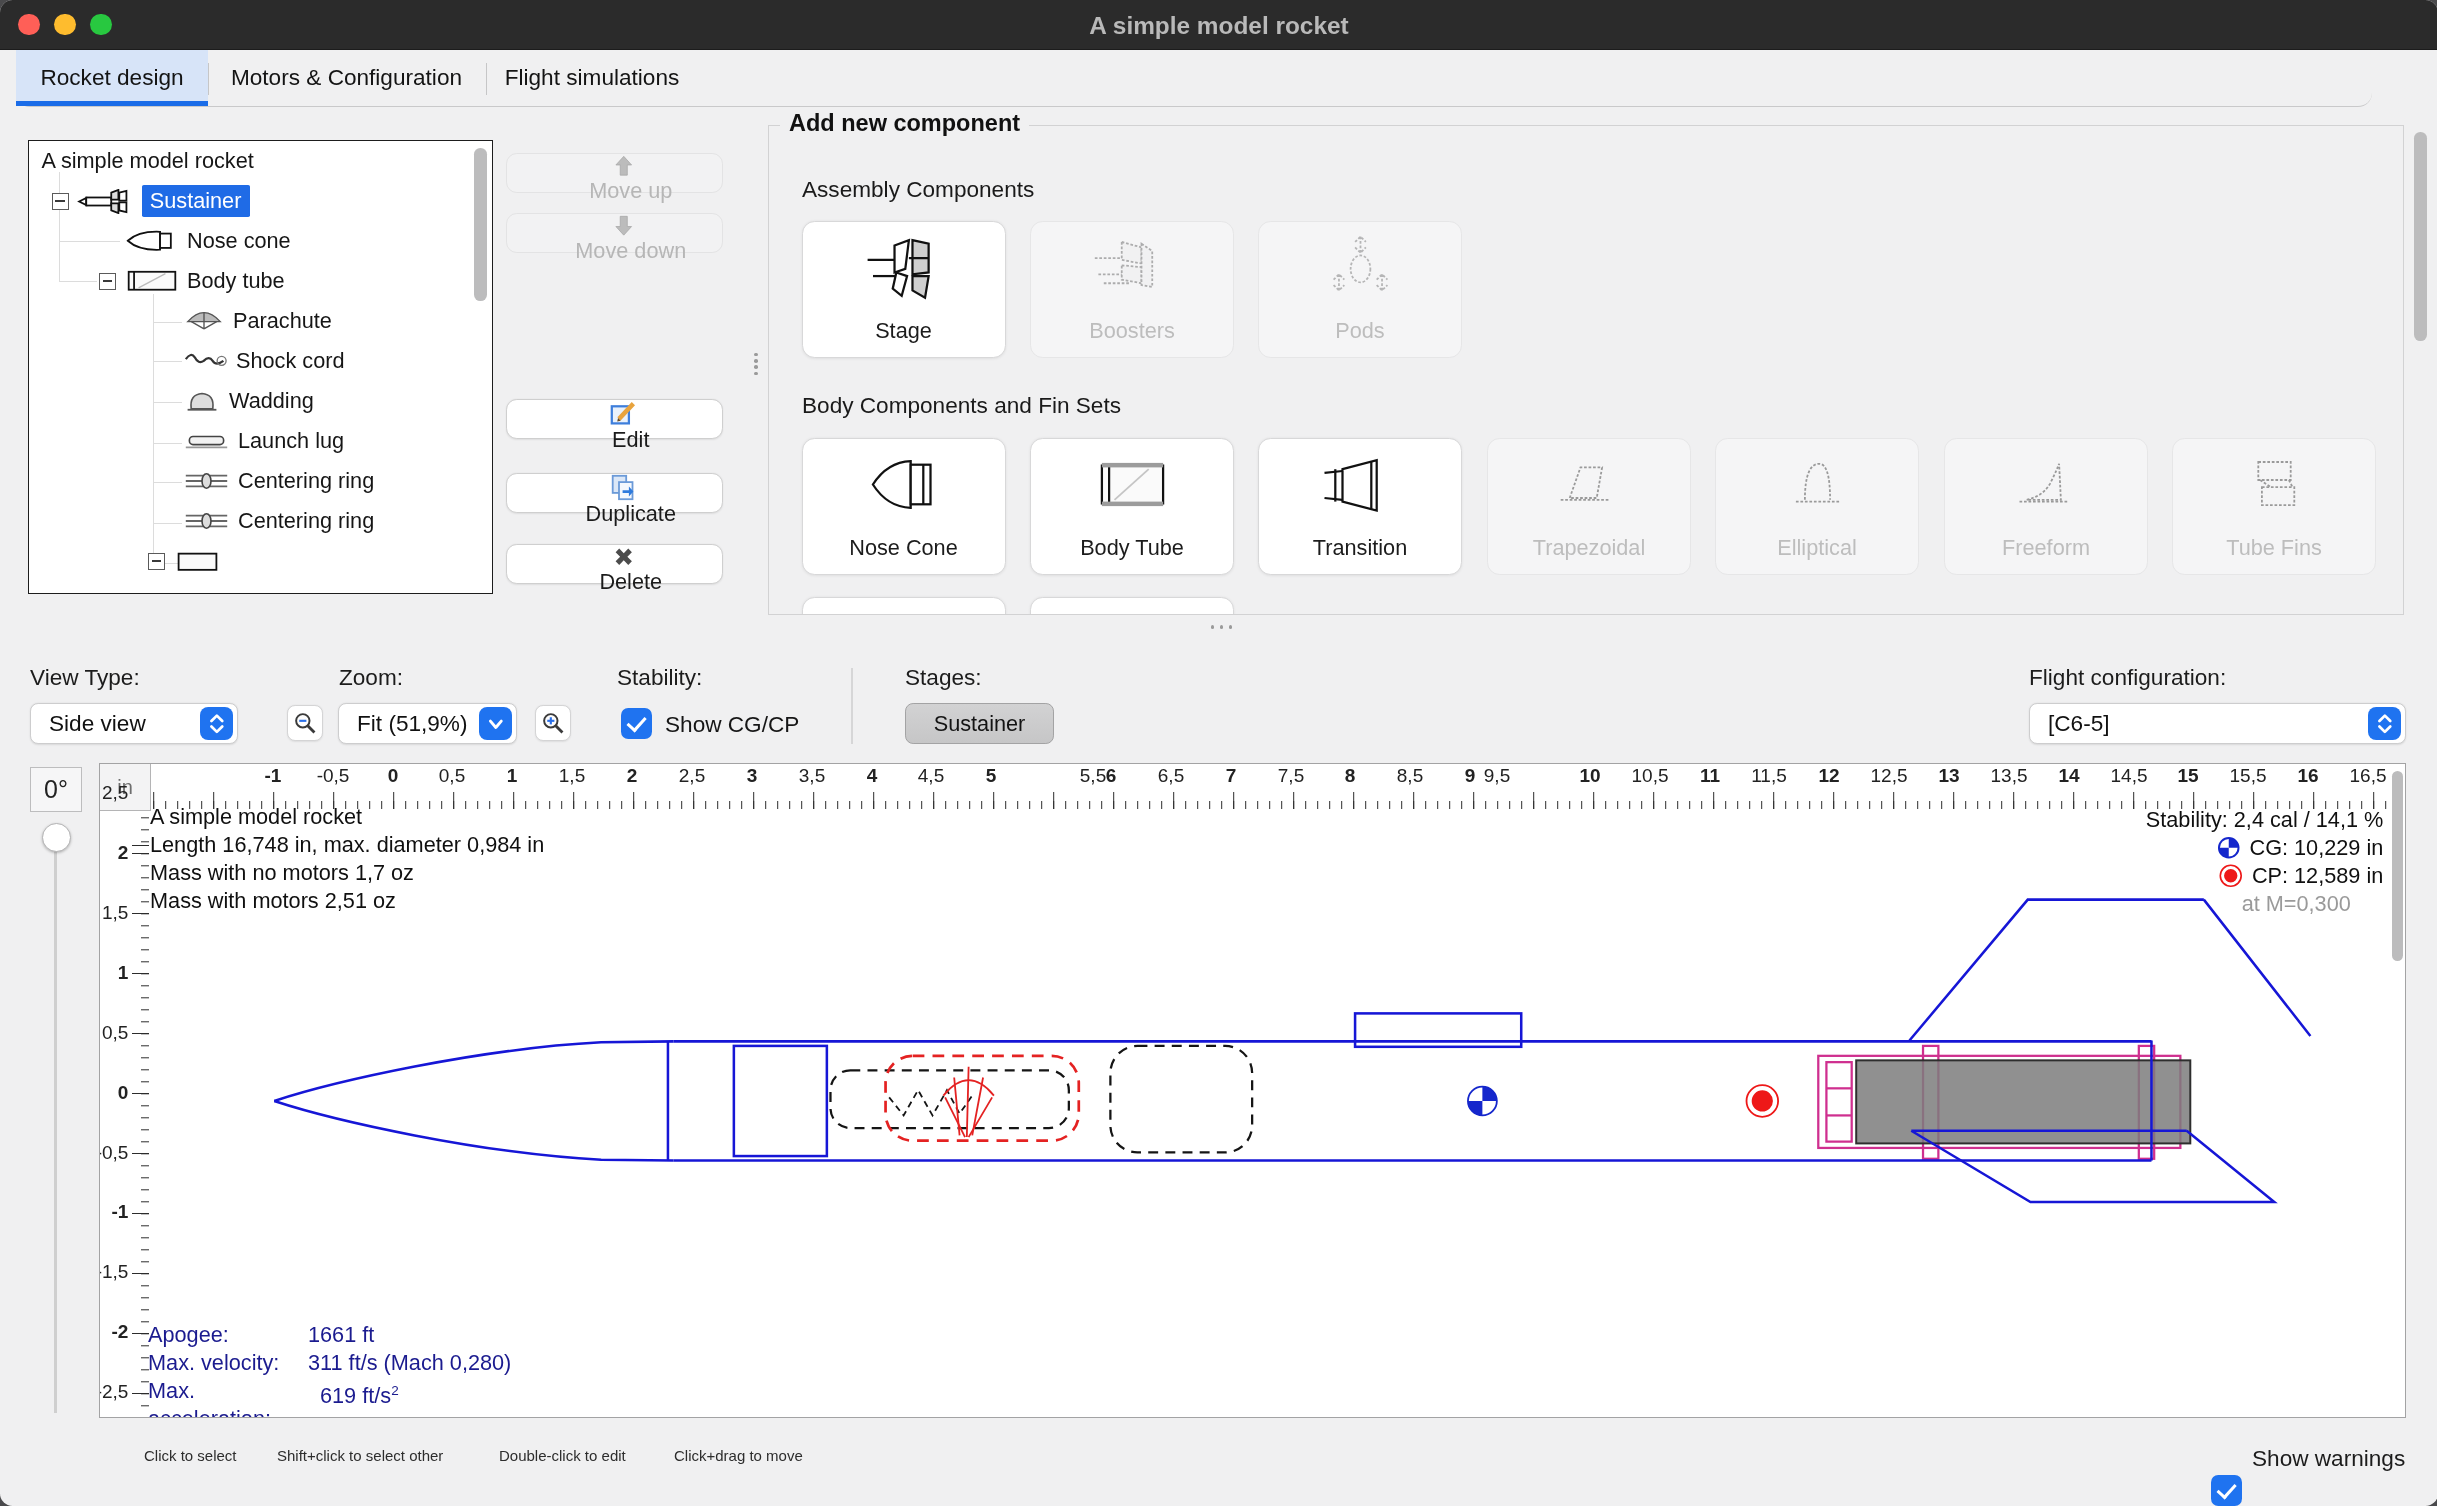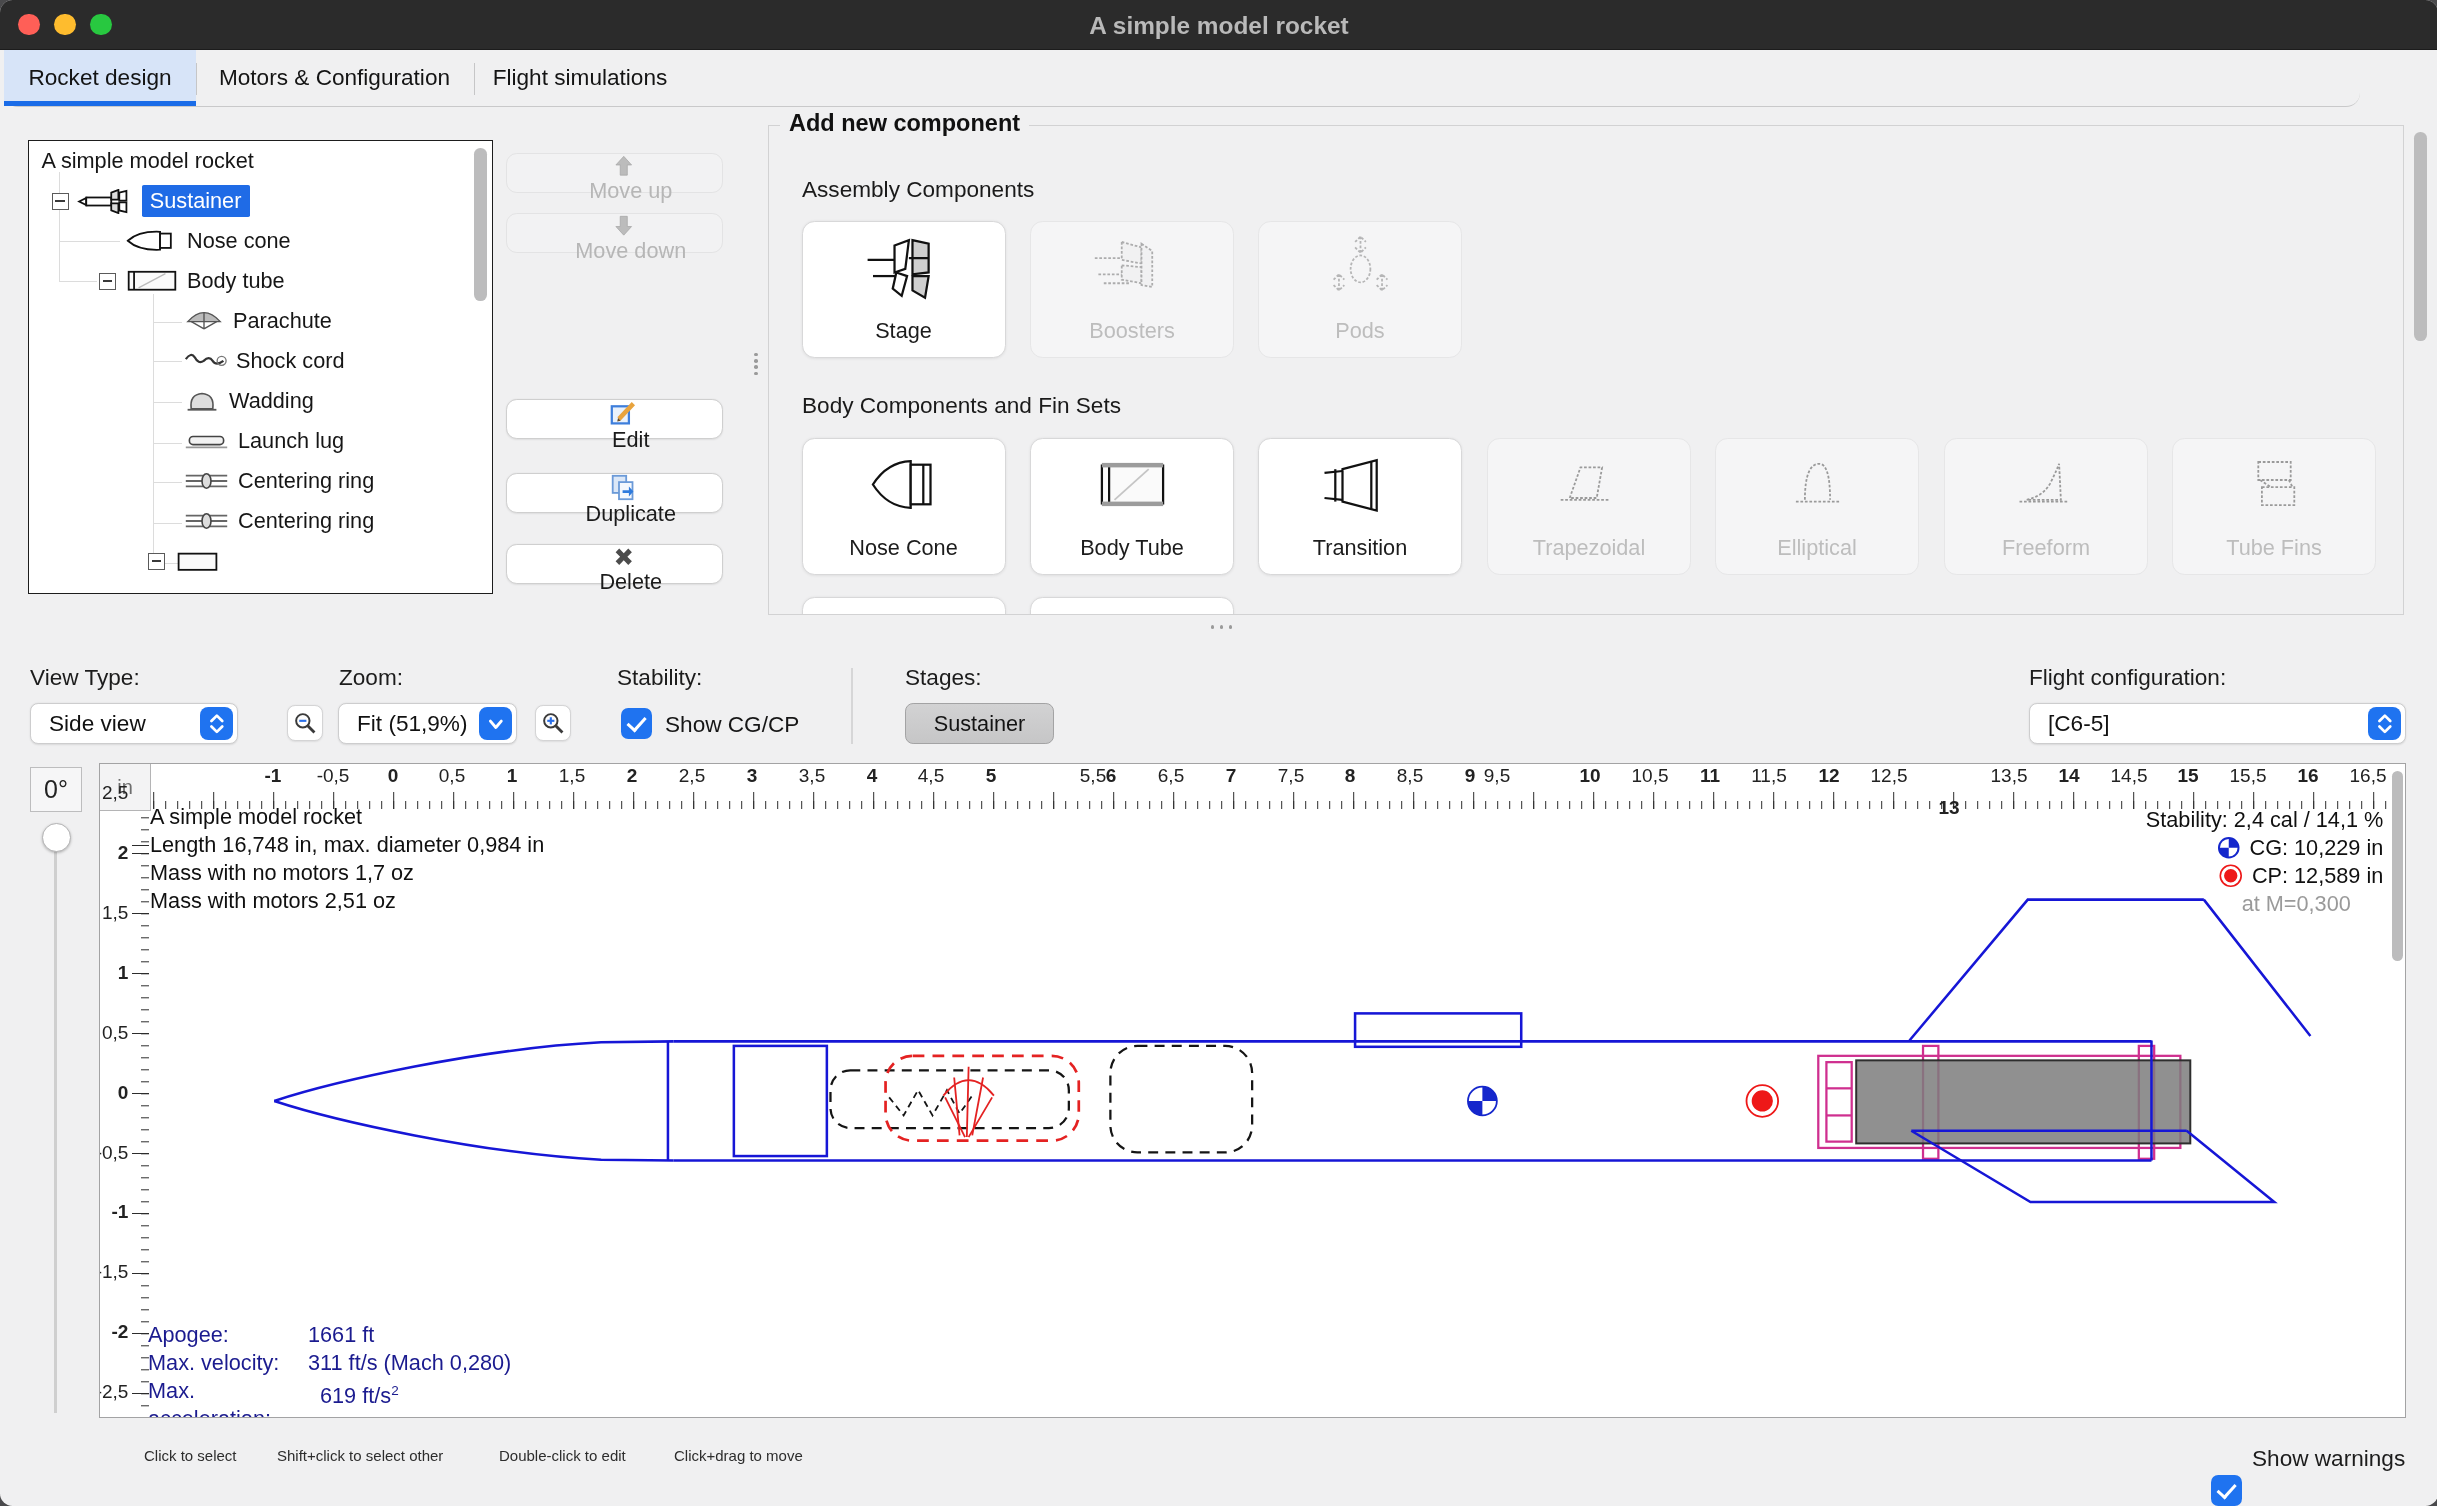--- a/index.html
+++ b/index.html
@@ -8,21 +8,21 @@
     position:relative;width:2438px;height:1506px;overflow:hidden;
     background:#f0f0f1;border-radius:12.6px;
     font-family:"Liberation Sans",sans-serif;color:#161616;
   }
   .abs{position:absolute;}
   
   #titlebar{left:0;top:0;width:2438px;height:50px;background:#2b2b2b;border-bottom:0.9px solid #1c1c1c;}
   .tl{width:21.7px;height:21.7px;border-radius:50%;top:13.5px;}
   #title-text{left:0;right:0;top:11.7px;text-align:center;font-size:24.4px;font-weight:600;color:#b9b9b9;}
   
-  #tabbar{left:4px;top:50px;width:2356px;height:57px;background:#f0f0f1;border-bottom:0.9px solid #c9c9ca;border-radius:14px;}
+  #tabbar{left:16px;top:50px;width:2356px;height:57px;background:#f0f0f1;border-bottom:0.9px solid #c9c9ca;border-radius:14px;}
   .tab{top:0;height:56px;display:flex;align-items:center;justify-content:center;font-size:22.6px;color:#141414;}
   .tab.sel{background:#d7e4f8;}
   .tab-underline{left:0;bottom:0;height:5.4px;width:100%;background:#1a6ce8;}
   .tabdiv{top:12.6px;width:0.9px;height:32.5px;background:#c6c6c7;}
   
   #tree{left:28px;top:140px;width:465px;height:454px;background:#fff;border:1.8px solid #1d1d1d;overflow:hidden;}
   .trow{position:relative;height:40px;display:flex;align-items:center;font-size:21.7px;white-space:nowrap;}
   .texp{width:17px;height:17px;border:1.4px solid #5a5a5a;background:#fff;position:relative;flex:0 0 auto;}
   .texp:before{content:"";position:absolute;left:2.7px;right:2.7px;top:50%;height:1.8px;margin-top:-0.9px;background:#3a3a3a;}
   .ticon{flex:0 0 auto;display:flex;align-items:center;}
@@ -550,21 +550,21 @@
           <span class="rlab bold" style="left: 1199px;">8</span>
           <span class="rlab" style="left: 1259px;">8,5</span>
           <span class="rlab bold" style="left: 1319px;">9</span>
           <span class="rlab" style="left: 1328px; margin-left: 18px;">9,5</span>
           <span class="rlab bold" style="left: 1439px;">10</span>
           <span class="rlab" style="left: 1499px;">10,5</span>
           <span class="rlab bold" style="left: 1559px;">11</span>
           <span class="rlab" style="left: 1618px;">11,5</span>
           <span class="rlab bold" style="left: 1678px;">12</span>
           <span class="rlab" style="left: 1738px;">12,5</span>
-          <span class="rlab bold" style="left: 1798px; margin-top: 32px;">13</span>
+          <span class="rlab bold" style="left: 1798px;">13</span>
           <span class="rlab" style="left: 1858px;">13,5</span>
           <span class="rlab bold" style="left: 1918px;">14</span>
           <span class="rlab" style="left: 1978px;">14,5</span>
           <span class="rlab bold" style="left: 2037px;">15</span>
           <span class="rlab" style="left: 2097px;">15,5</span>
           <span class="rlab bold" style="left: 2157px;">16</span>
           <span class="rlab" style="left: 2217px;">16,5</span>
         </div>
     </div>
     <div class="abs" id="vruler">

